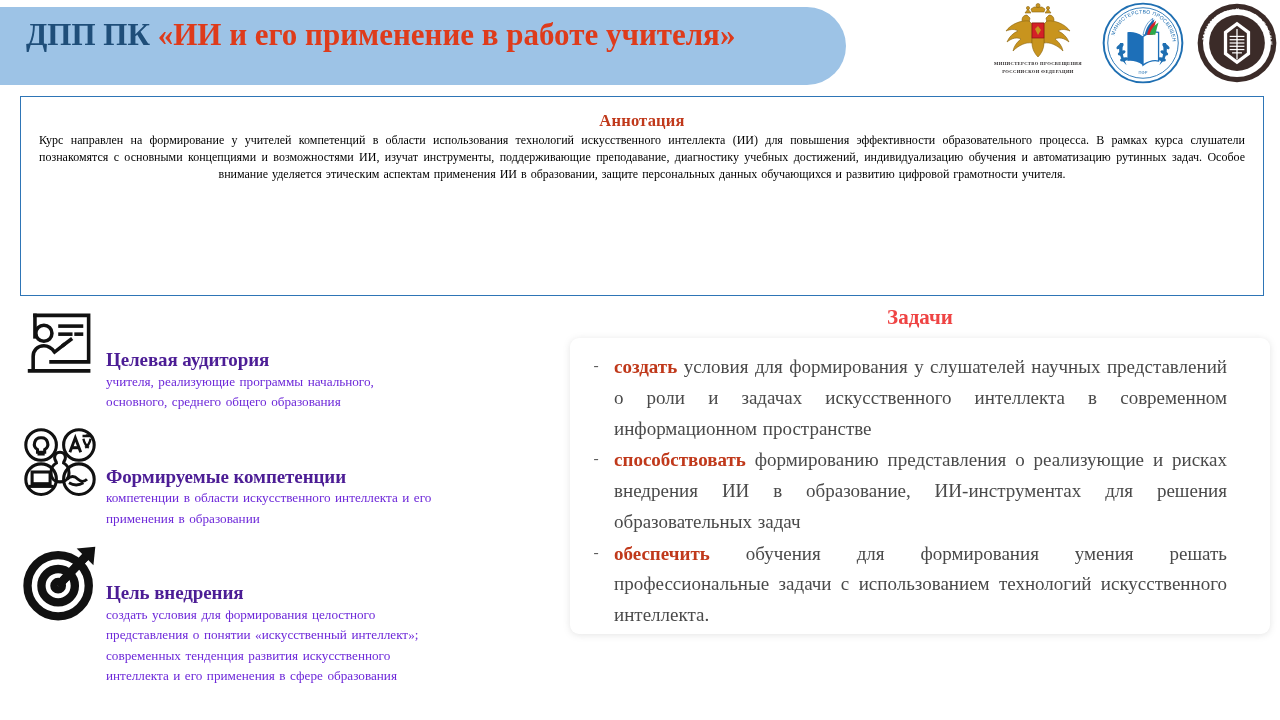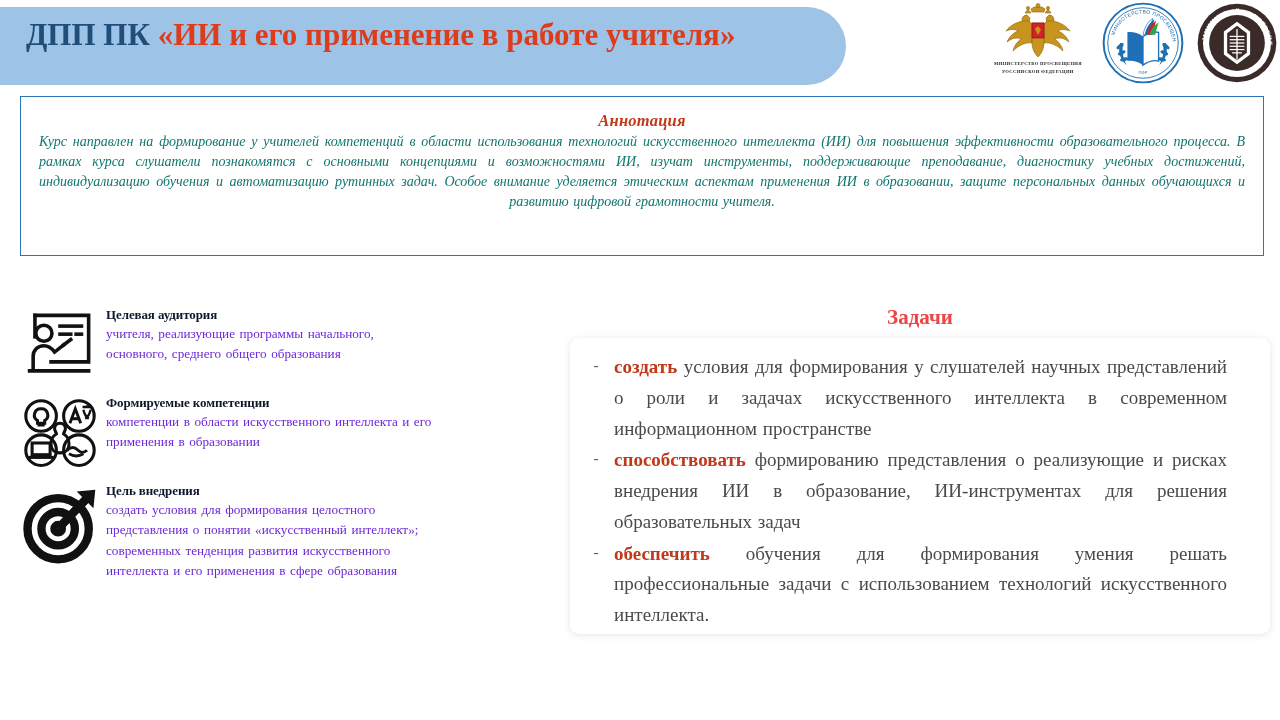--- a/index.html
+++ b/index.html
@@ -78,40 +78,39 @@
 
   #logo-prosv { width: 84px; }
   #logo-mininsky { width: 84px; }
 
   
   #annotation-box {
     position: absolute;
     left: 20px;
     top: 96px;
     width: 1244px;
-    height: 160px;
+    height: 200px;
     border: 1.4px solid #2E75B6;
     box-sizing: border-box;
     padding: 14px 18px 24px 18px;
-    font-style: italic;
   }
   #annotation-title {
     text-align: center;
     color: #C0391B;
     font-weight: bold;
     font-size: 16.5px;
     margin-bottom: 1px;
     letter-spacing: 0.2px;
   }
   #annotation-text {
     text-align: justify;
     text-align-last: center;
-    font-size: 14px;
+    font-size: 12px;
     line-height: 1.42;
-    color: #0f766e;
+    color: #000000;
     word-spacing: 1px;
   }
 
   
   #left-column {
     position: absolute;
     left: 14px;
     top: 306px;
     width: 460px;
   }
@@ -126,26 +125,27 @@
     min-width: 92px;
     height: 78px;
     display: flex;
     align-items: flex-start;
     justify-content: center;
     padding-top: 4px;
     box-sizing: border-box;
   }
   .info-body { padding-top: 2px; }
   .info-heading {
-    color: #0f172a;
-    font-weight: bold;
-    font-size: 13px;
+    color: #4c1d95;
+    font-weight: bold;
+    font-size: 19px;
     line-height: 1.15;
     margin-bottom: 1px;
     letter-spacing: -0.1px;
+    margin-top: 41px;
   }
   .info-desc {
     font-size: 13.2px;
     line-height: 1.54;
     color: #6d28d9;
     word-spacing: 1.2px;
     max-width: 330px;
   }
 
   

